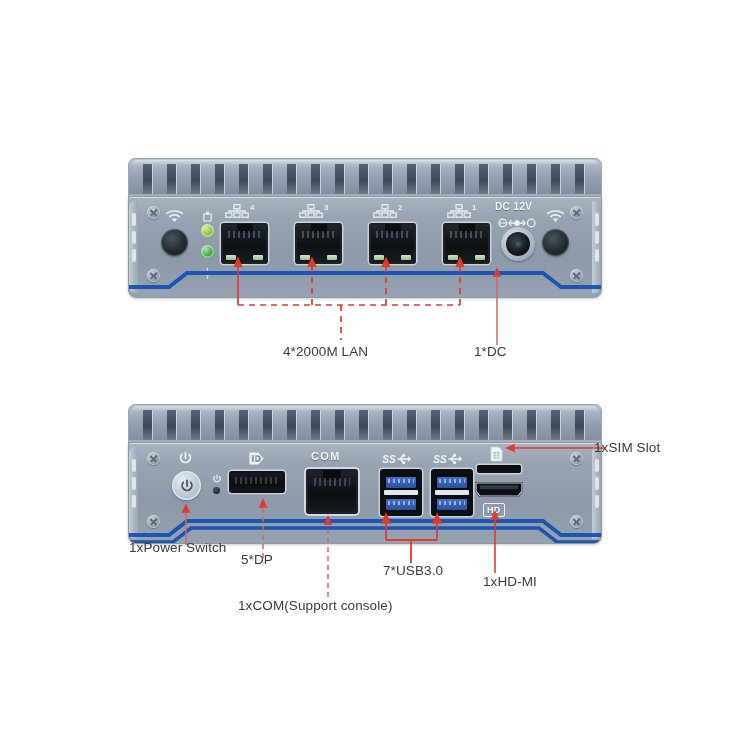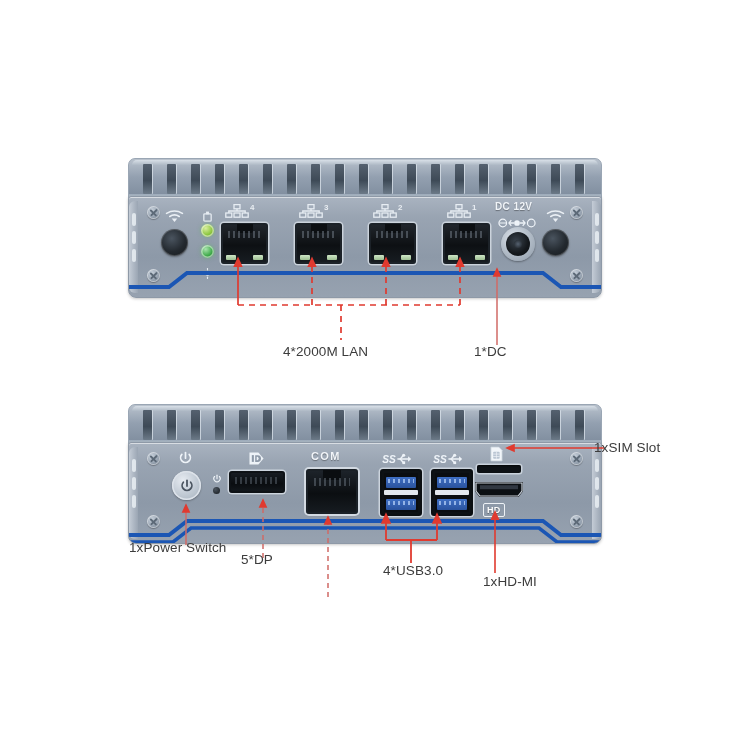--- a/index.html
+++ b/index.html
@@ -592,16 +592,17 @@
     <g stroke="#e03a2f" stroke-width="1.6" fill="none">
       <path d="M495 573 L495 515" marker-end="url(#ah)"></path>
     </g>
   </svg>
 
   <div class="callout" style="left:283px;top:344px;">4*2000M LAN</div>
   <div class="callout" style="left:474px;top:344px;">1*DC</div>
   <div class="callout" style="left:594px;top:440px;">1xSIM Slot</div>
   <div class="callout" style="left:129px;top:540px;">1xPower Switch</div>
   <div class="callout" style="left:241px;top:552px;">5*DP</div>
-  <div class="callout" style="left:383px;top:563px;">4*USB3.0</div>
+  <div class="callout" style="left:238px;top:598px;">1xCOM(Support console)</div>
+  <div class="callout" style="left:383px;top:563px;">7*USB3.0</div>
   <div class="callout" style="left:483px;top:574px;">1xHD-MI</div>
 
 </div>
 
 </body></html>

